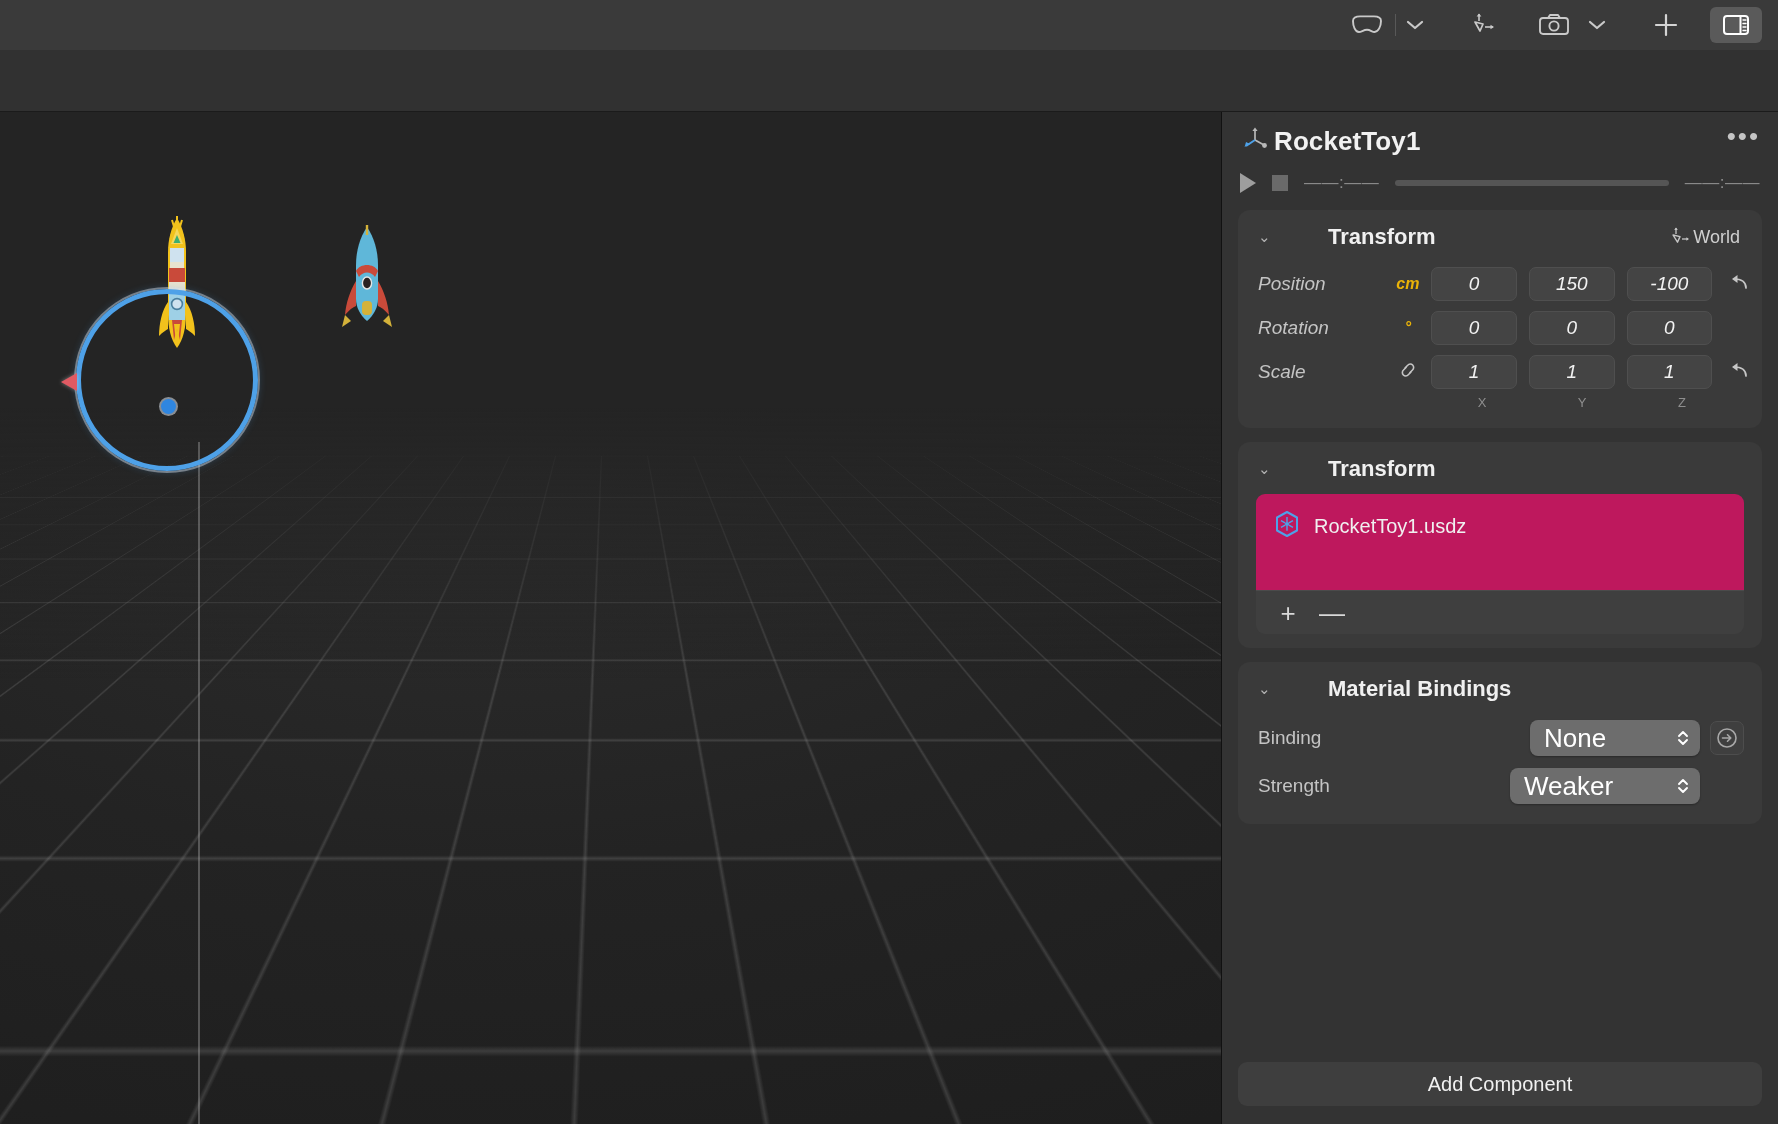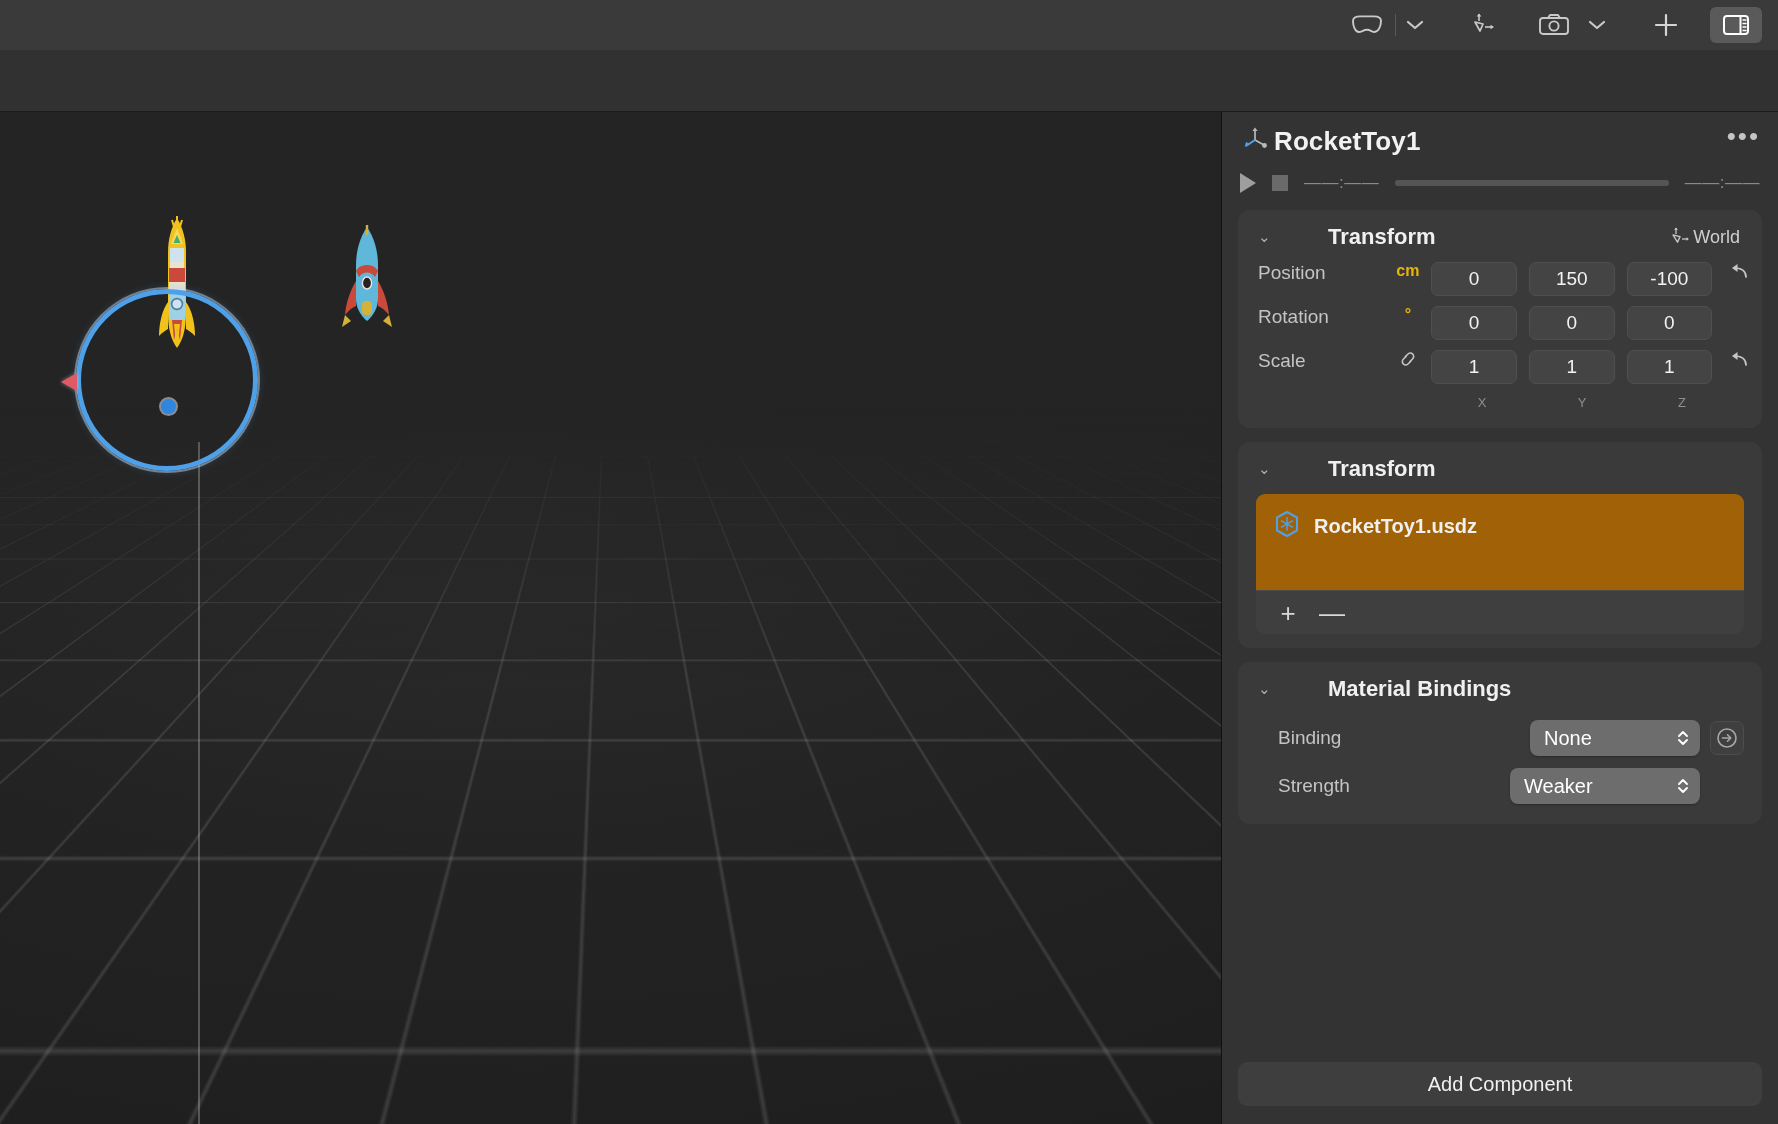--- a/index.html
+++ b/index.html
@@ -115,75 +115,75 @@
     display:flex; align-items:center; gap:12px; padding:0 18px 12px 18px;
   }
   .chev{ color:#b5b5b5; font-size:15px; width:14px; }
   .card-title{ font-size:22px; font-weight:bold; color:#f0f0f0;margin-left:44px; }
   .card-head-right{
     margin-left:auto; display:flex; align-items:center; 
     color:#cfcfcf; font-size:18px; padding-right:2px;
   }
 
   .row{
-    display:flex; align-items:flex-start; height:44px; padding:0 8px 0 18px; gap:4px;
+    display:flex; align-items:center; height:44px; padding:0 8px 0 18px; gap:4px;font-style:italic;
   }
   .row-label{ font-size:19px; color:#c4c4c4; width:136px; }
   .row-unit{
     width:42px; text-align:center; font-size:16px; color:#eab308; font-weight:bold;
   }
   .row-unit.link{ font-weight:normal; }
   .num{
     width:92px; height:34px; margin-right:8px;
     background:#444444; border:1px solid #4f4f4f; border-radius:7px;
     display:flex; align-items:center; justify-content:center;
     font-size:19px; color:#f2f2f2;
   }
   .revert{ width:30px; text-align:center; color:#c6c6c6; font-size:19px; }
   .axis-row{ display:flex; padding:1px 8px 4px 196px; }
   .axis-lbl{
     width:92px; margin-right:8px; text-align:center;
     font-size:13px; color:#8e8e8e;
   }
 
   .ref-list{
-    margin:0 16px; background:#a16207; border-radius:9px 9px 0 0;
-    height:96px; padding:12px 0 0 0;font-weight:bold;
+    margin:0 16px; background:#be185d; border-radius:9px 9px 0 0;
+    height:96px; padding:12px 0 0 0;
   }
   .ref-item{ display:flex; align-items:center; gap:14px; padding:4px 18px; }
   .ref-name{ font-size:20px; color:#f0f0f0; }
   .ref-actions{
     margin:0 16px; background:#3f3f3f; border-radius:0 0 9px 9px;
     border-top:1px solid #4b4b4b; height:44px;
     display:flex; align-items:center; gap:8px; padding:0 14px;
   }
   .ref-btn{
     width:36px; height:30px; display:flex; align-items:center; justify-content:center;
     color:#d8d8d8; font-size:26px; line-height:26px;
   }
 
   .popup{
     height:36px; background:#6d6d6d; border-radius:8px;
     display:flex; align-items:center; padding:0 10px 0 14px;
-    font-size:20px; color:#ffffff; box-shadow:0 1px 2px rgba(0,0,0,0.3);
+    font-size:26px; color:#ffffff; box-shadow:0 1px 2px rgba(0,0,0,0.3);
   }
   .popup .pv{ flex:1; }
   .popup .steppers{
     display:flex; flex-direction:column; align-items:center; gap:3px;
     color:#ffffff; font-size:11px; line-height:8px; margin-left:8px;
   }
   .popup.binding{ width:170px; }
   .popup.strength{ width:190px; }
   .goto-btn{
     width:34px; height:34px; margin-left:10px; border-radius:7px;
     background:#3f3f3f; border:1px solid #4d4d4d;
     display:flex; align-items:center; justify-content:center; color:#a8a8a8;
   }
   .mb-row{ display:flex; align-items:center; height:48px; padding:0 16px 0 18px; }
-  .mb-row .row-label{ width:auto; flex:1;margin-left:20px; }
+  .mb-row .row-label{ width:auto; flex:1; }
 
   .insp-foot{ padding:0 16px 18px 16px; }
   .add-comp{
     height:44px; background:#3e3e3e; border-radius:9px;
     display:flex; align-items:center; justify-content:center;
     font-size:20px; color:#f0f0f0;
   }
 </style>
 </head>
 <body>

